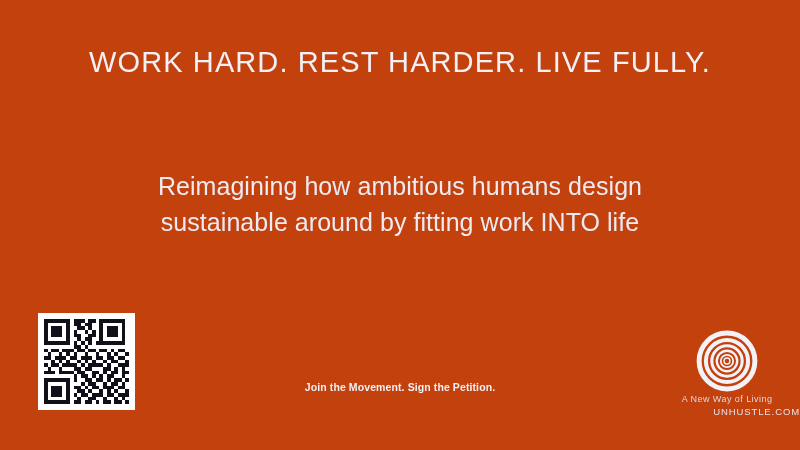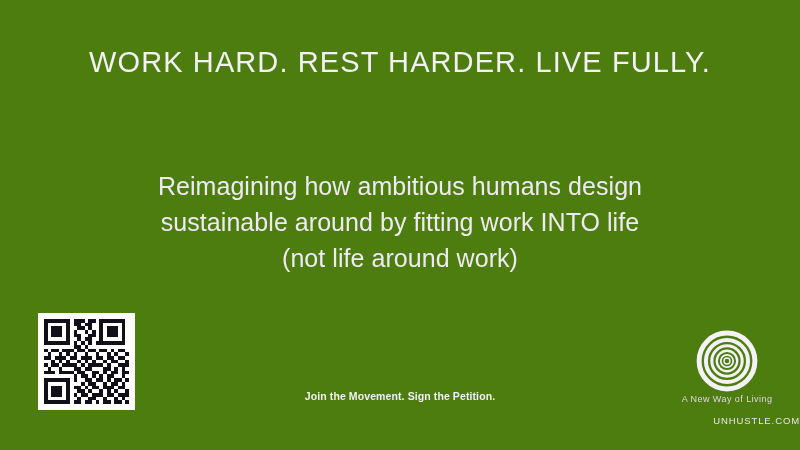--- a/index.html
+++ b/index.html
@@ -55,21 +55,20 @@
     top: 381px;
     left: 0;
     width: 800px;
     text-align: center;
   }
   .cta-main {
     color: #f2eff5;
     font-size: 10.5px;
     font-weight: 700;
     letter-spacing: 0.1px;
-    margin-top: 9px;
   }
   .cta-url {
     margin-top: 13px;
     color: #e8e4ee;
     font-size: 9.5px;
     font-weight: 400;
     letter-spacing: 0.9px;
     text-align: right;
   }
 
@@ -125,28 +124,27 @@
     margin-top: 2px;
     color: #ded7e6;
     font-size: 9px;
     font-weight: 400;
     letter-spacing: 0.45px;
   }
 </style>
 </head>
 <body>
 
-<div id="slide" style="background: #4d7c0f;">
+<div id="slide" style="background: #c2410c;">
 
   <div class="headline">WORK HARD. REST HARDER. LIVE FULLY.</div>
 
   <div class="subhead">
     <span class="ln">Reimagining how ambitious humans design</span>
     <span class="ln">sustainable around by fitting work INTO life</span>
-    <span class="ln">(not life around work)</span>
   </div>
 
   <div class="cta-wrap">
     <div class="cta-main">Join the Movement. Sign the Petition.</div>
     <div class="cta-url">UNHUSTLE.COM</div>
   </div>
 
   <div class="qr-box">
     <svg class="qr-grid" id="qr-svg" viewBox="0 0 23 23" shape-rendering="crispEdges">
         <rect x="0" y="0" width="1" height="1" fill="#11101a"></rect>

